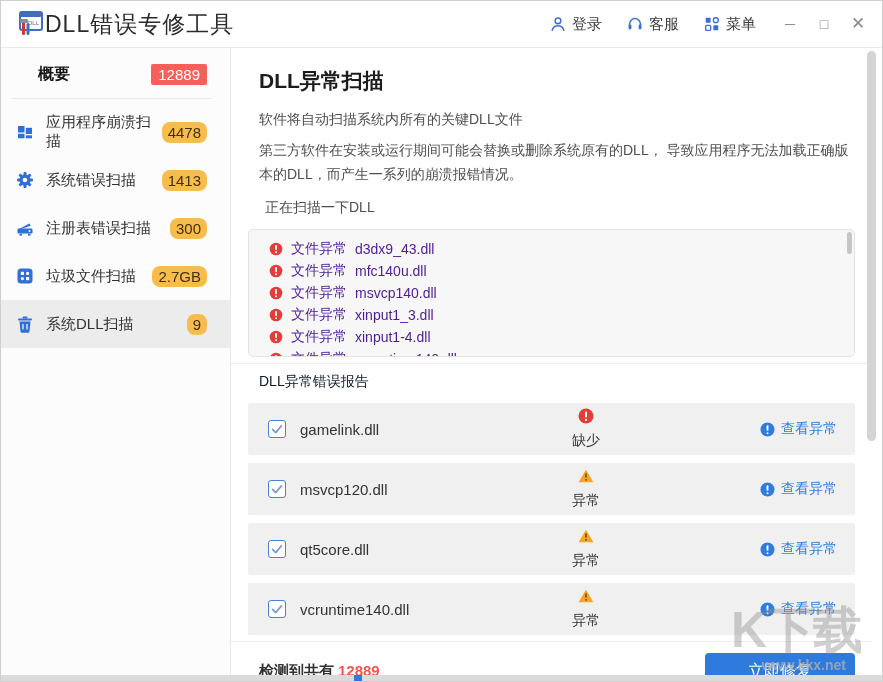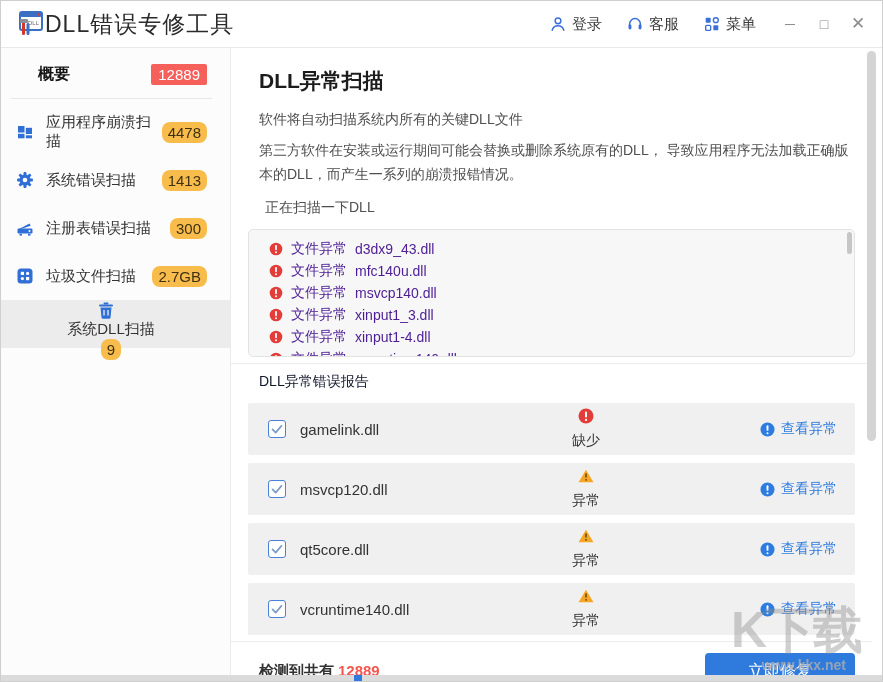--- a/index.html
+++ b/index.html
@@ -21,21 +21,21 @@
   .layout { display:flex; height:633px; }
 
   
   .sidebar { width:230px; flex-shrink:0; background:#fcfcfc; border-right:1px solid #eaeaea; position:relative; }
   .overview { display:flex; align-items:center; justify-content:space-between; padding:16px 23px 0 13px; }
   .overview-label { font-size:16px; font-weight:bold; color:#141414;margin-left:24px; }
   .badge-red { background:#f6605a; color:#fff; font-size:15px; padding:2px 7px; border-radius:2px; }
   .sb-divider { height:1px; background:#e7e7e7; margin:13px 18px 0 10px; }
   .sb-list { margin-top:9px; }
   .sb-item { height:48px; display:flex; align-items:center; padding:0 23px 0 14px; }
-  .sb-item.selected { background:#ececec;flex-direction:column; }
+  .sb-item.selected { background:#ececec; }
   .sb-icon { width:20px; height:20px; margin-right:11px; flex-shrink:0; }
   .sb-label { font-size:15px; color:#333; flex:1; }
   .badge-amber { background:#f8bc4c; color:#3f3110; font-size:15px; padding:2px 6px; border-radius:8px; }
 
   
   .main { flex:1; position:relative; padding:0 27px 0 17px; background:#fff; }
   .page-title { margin:19px 0 0 11px; font-size:21px; font-weight:bold; color:#1c1c1c; }
   .desc1 { margin:16px 0 0 11px; font-size:14px; color:#4f4f4f; }
   .desc2 { margin:9px 0 0 11px; font-size:14px; color:#4f4f4f; line-height:24px; width:592px; }
   .scanning-label { margin:13px 0 0 17px; font-size:14px; color:#4f4f4f; }

